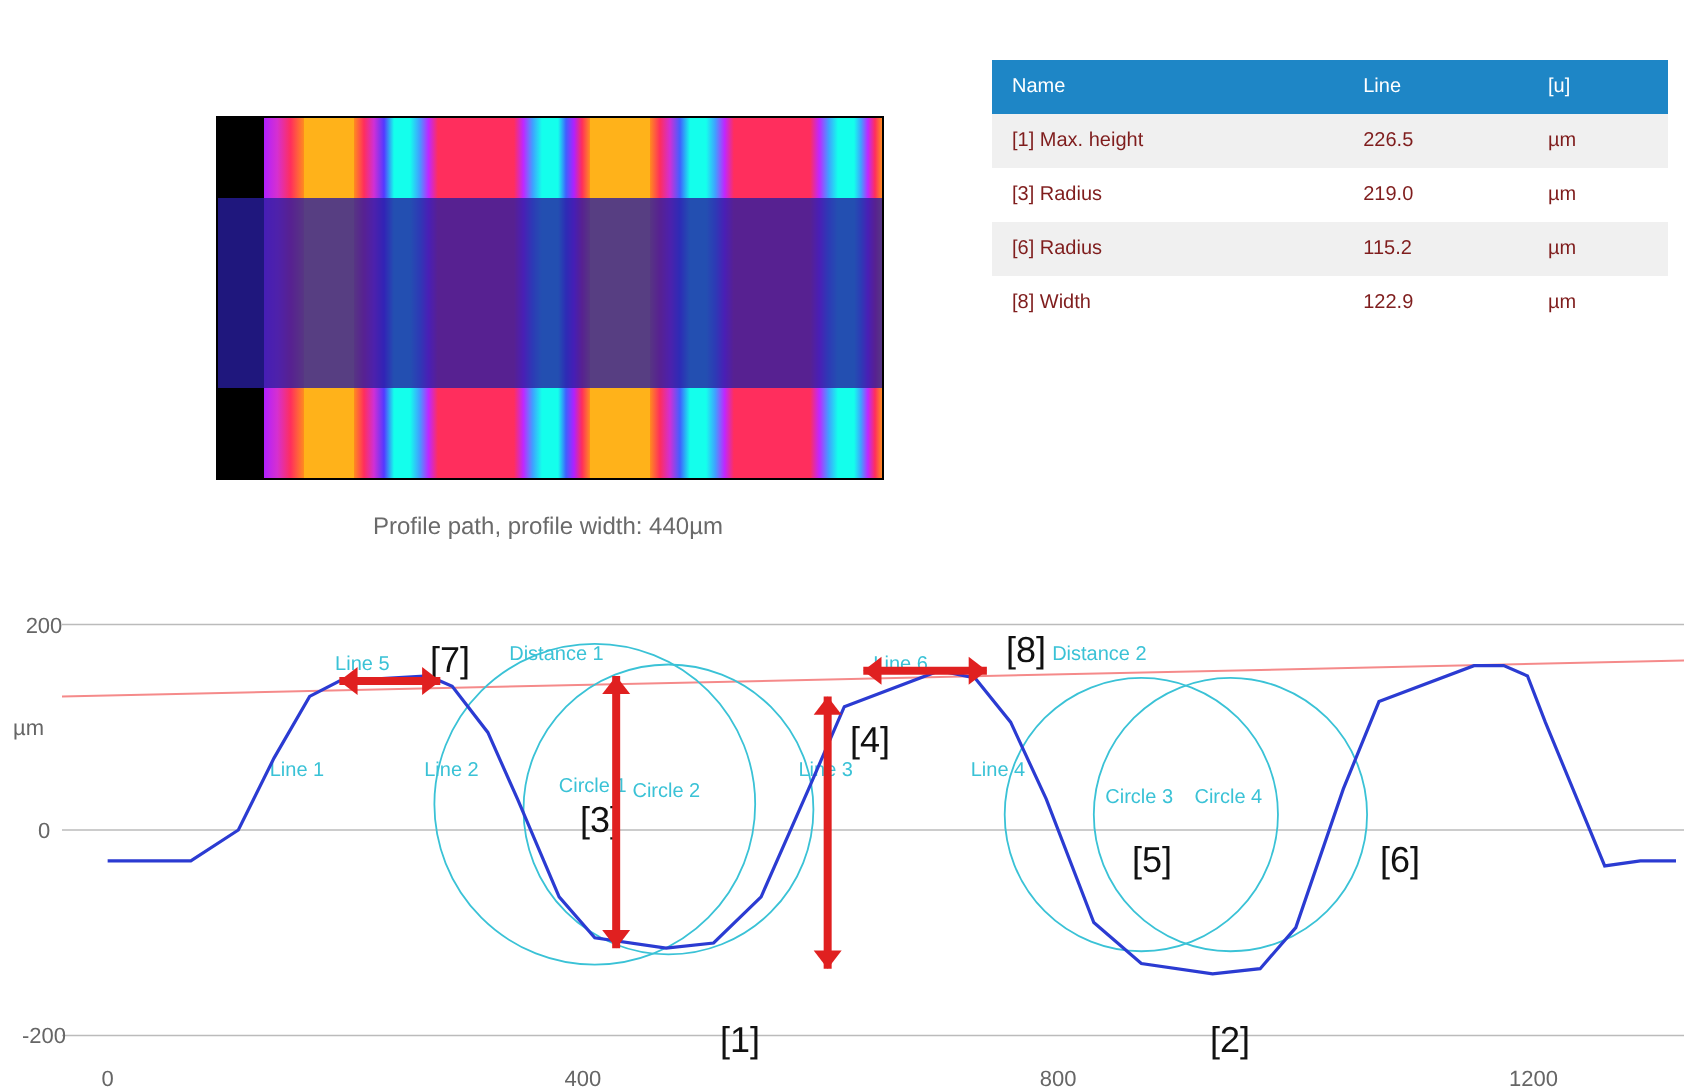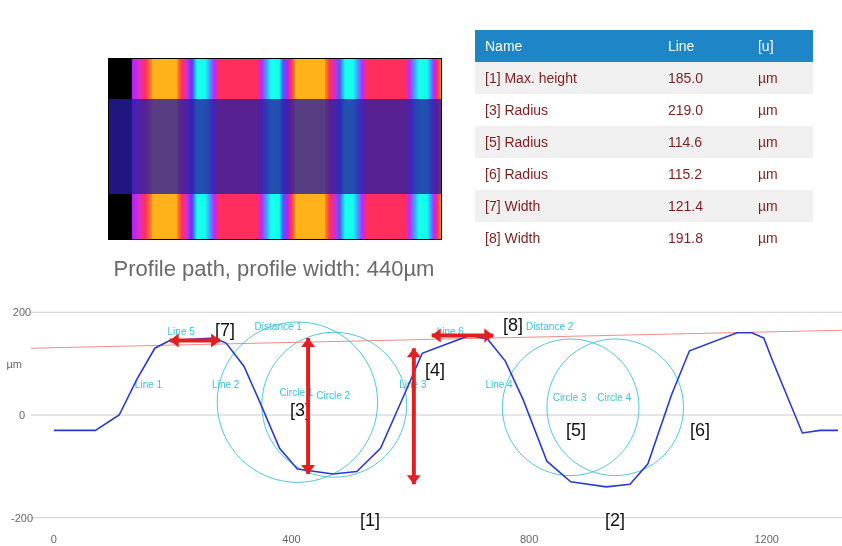--- a/index.html
+++ b/index.html
@@ -31,31 +31,31 @@
     left: 0; right: 0;
     top: 40px; height: 95px;
     background: rgba(40, 30, 160, 0.78);
     pointer-events: none;
   }
   .caption {
     position: absolute;
     left: 108px; top: 256px;
     width: 332px;
     text-align: center;
-    font-size: 22px;
+    font-size: 12px;
     color: #6a6a6a;
   }
 
   
   .results {
     position: absolute;
-    left: 475px; top: 30px;
+    left: 496px; top: 30px;
     width: 338px;
     border-collapse: collapse;
-    font-size: 14px;
+    font-size: 10px;
   }
   .results th {
     background: #1e86c6;
     color: #fff;
     font-weight: 500;
     text-align: left;
     padding: 8px 10px;
   }
   .results td {
     padding: 8px 10px;
@@ -114,46 +114,36 @@
   <thead>
     <tr>
       <th>Name</th>
       <th>Line</th>
       <th>[u]</th>
     </tr>
   </thead>
   <tbody id="results-body">
         <tr>
           <td>[1] Max. height</td>
-          <td>185.0</td>
+          <td>226.5</td>
           <td>µm</td>
         </tr>
         <tr>
           <td>[3] Radius</td>
           <td>219.0</td>
           <td>µm</td>
         </tr>
         <tr>
-          <td>[5] Radius</td>
-          <td>114.6</td>
-          <td>µm</td>
-        </tr>
-        <tr>
           <td>[6] Radius</td>
           <td>115.2</td>
           <td>µm</td>
         </tr>
         <tr>
-          <td>[7] Width</td>
-          <td>121.4</td>
-          <td>µm</td>
-        </tr>
-        <tr>
           <td>[8] Width</td>
-          <td>191.8</td>
+          <td>122.9</td>
           <td>µm</td>
         </tr>
       </tbody>
 </table>
 
 <div class="chart">
   <svg viewBox="0 0 842 250" id="chart-svg">
         <line class="grid-line" x1="31" x2="842" y1="221.72727272727275" y2="221.72727272727275"></line>
         <text class="tick-text" x="22" y="225.72727272727275" text-anchor="end">-200</text>
         <line class="grid-line" x1="31" x2="842" y1="119" y2="119"></line>

